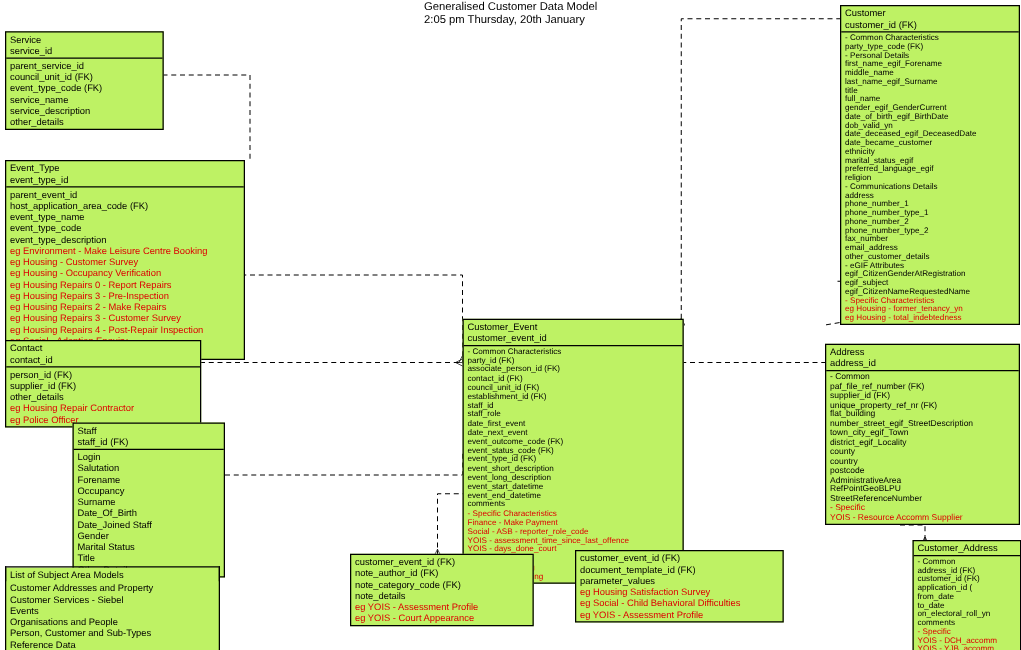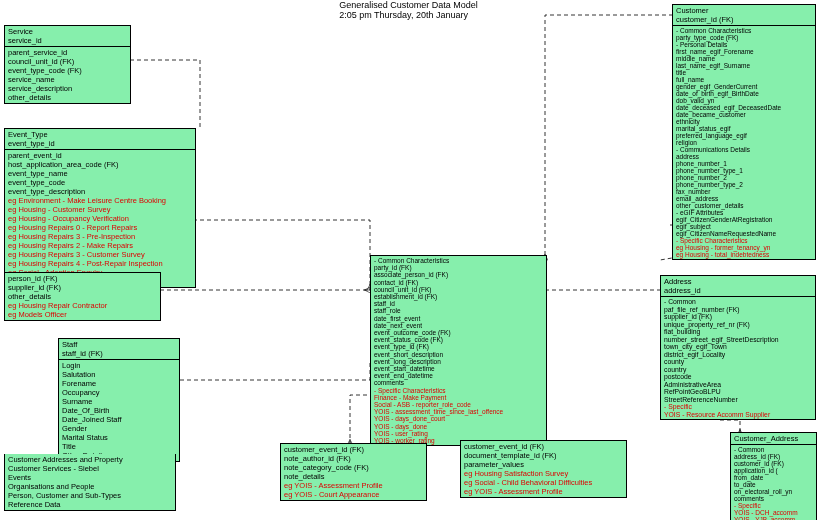--- a/index.html
+++ b/index.html
@@ -1,17 +1,17 @@
 <!DOCTYPE html>
 <html><head>
 <meta charset="utf-8">
 <style>
 html,body{margin:0;padding:0;font-family:Arial,Helvetica,sans-serif;font-size:8px;background:#fff;color:#000;width:817px;height:520px;overflow:hidden}
 .title{position:absolute;left:50%;transform:translateX(-50%);top:0;font-size:9px;line-height:10px}
-.entity{position:absolute;border:1px solid #000;background:#86efac;font-size:7.5px;line-height:9px}
+.entity{position:absolute;border:1px solid #000;background:#bef264;font-size:7.5px;line-height:9px}
 .entity .hdr{border-bottom:1px solid #000;padding:1px 3px;white-space:nowrap}
 .entity .body{padding:1px 3px}
 .red{color:#d00}
 .row{white-space:nowrap}
 svg.lines{position:absolute;left:0;top:0;width:817px;height:520px;pointer-events:none}
 </style>
 </head>
 <body>
 
 <svg class="lines">
@@ -73,26 +73,30 @@
     <div class="row red">eg Housing Repairs 3 - Pre-Inspection</div>
     <div class="row red">eg Housing Repairs 2 - Make Repairs</div>
     <div class="row red">eg Housing Repairs 3 - Customer Survey</div>
     <div class="row red">eg Housing Repairs 4 - Post-Repair Inspection</div>
     <div class="row red">eg Social - Adoption Enquiry</div>
     <div class="row red">eg Social - Report Homeless</div>
   </div>
 </div>
 
 <div class="entity" style="left:4px;top:272px;width:155px">
+  <div class="hdr">
+      <div class="row">Contact</div>
+    <div class="row">contact_id</div>
+    </div>
   <div class="body">
     <div class="row">person_id (FK)</div>
     <div class="row">supplier_id (FK)</div>
     <div class="row">other_details</div>
     <div class="row red">eg Housing Repair Contractor</div>
-    <div class="row red">eg Models Officer</div>
+    <div class="row red">eg Police Officer</div>
   </div>
 </div>
 
 <div class="entity" style="left:58px;top:338px;width:120px">
   <div class="hdr">
       <div class="row">Staff</div>
     <div class="row">staff_id (FK)</div>
     </div>
   <div class="body">
     <div class="row">Login</div>
@@ -103,32 +107,37 @@
     <div class="row">Date_Of_Birth</div>
     <div class="row">Date_Joined Staff</div>
     <div class="row">Gender</div>
     <div class="row">Marital Status</div>
     <div class="row">Title</div>
     <div class="row">Other Details</div>
   </div>
 </div>
 
 <div class="entity" style="left:4px;top:454px;width:170px;border-top:none">
+  <div style="border:1px solid #000;border-bottom:none;padding:1px 3px;margin:-1px -1px 0 -1px">List of Subject Area Models</div>
   <div class="body">
     <div class="row">Customer Addresses and Property</div>
     <div class="row">Customer Services - Siebel</div>
     <div class="row">Events</div>
     <div class="row">Organisations and People</div>
     <div class="row">Person, Customer and Sub-Types</div>
     <div class="row">Reference Data</div>
 
   </div>
 </div>
 
 <div class="entity" style="left:370px;top:255px;width:175px">
+  <div class="hdr">
+      <div class="row">Customer_Event</div>
+    <div class="row">customer_event_id</div>
+    </div>
   <div class="body" style="font-size:6.5px;line-height:7.2px">
     <div class="row">- Common Characteristics</div>
     <div class="row">party_id (FK)</div>
     <div class="row">associate_person_id (FK)</div>
     <div class="row">contact_id (FK)</div>
     <div class="row">council_unit_id (FK)</div>
     <div class="row">establishment_id (FK)</div>
     <div class="row">staff_id</div>
     <div class="row">staff_role</div>
     <div class="row">date_first_event</div>

